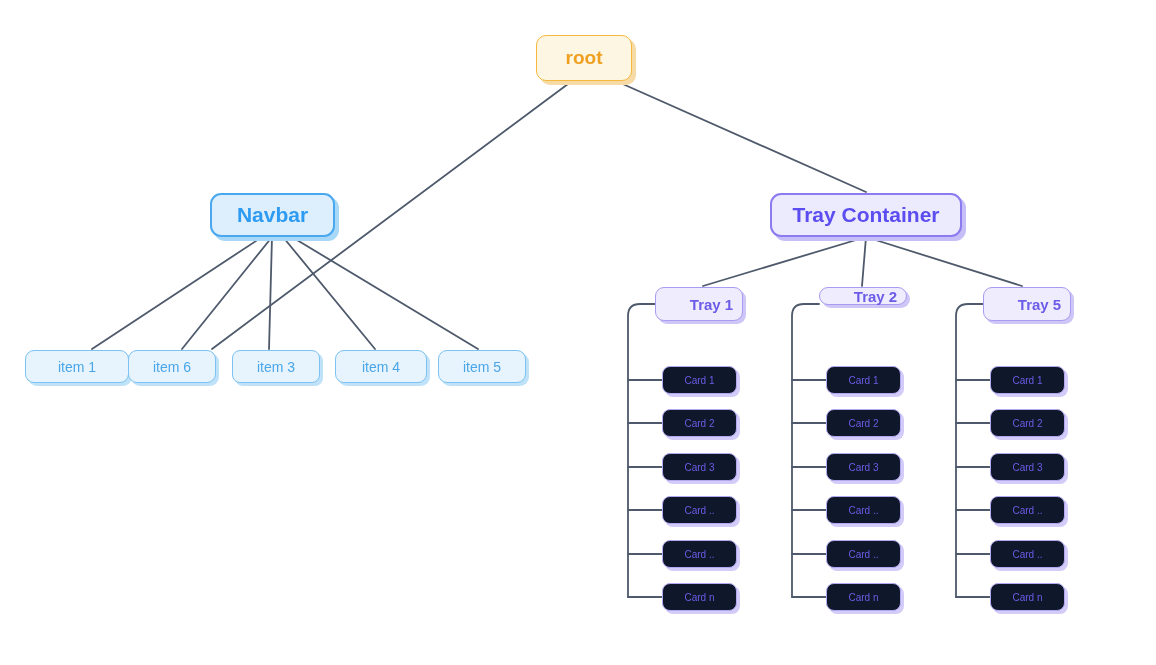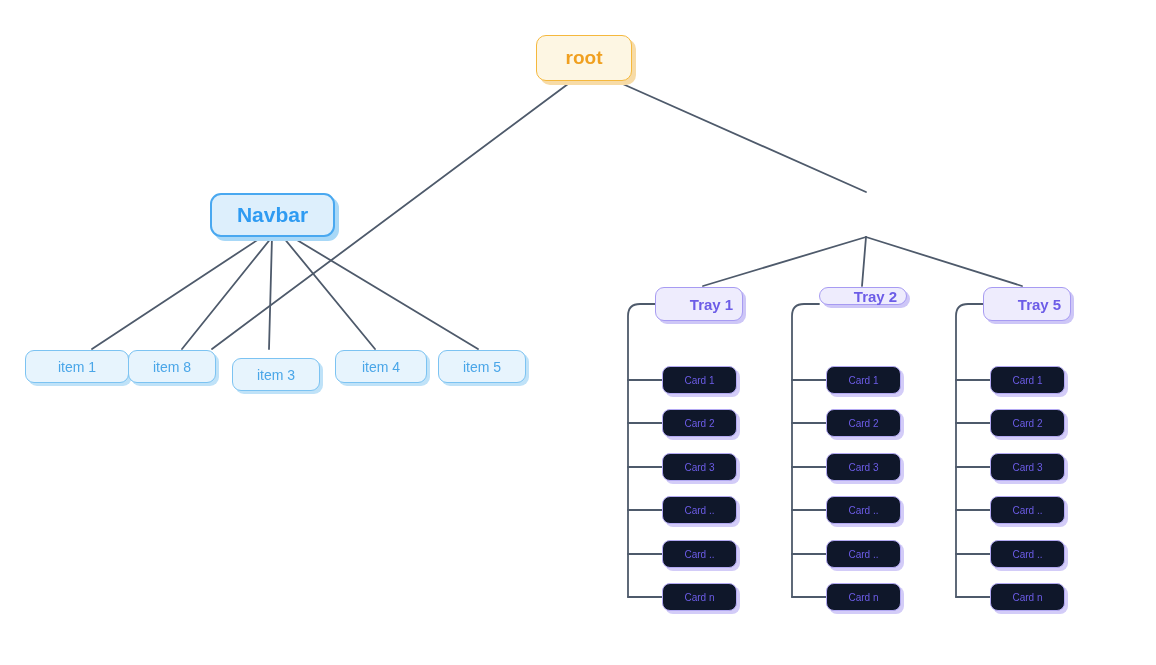--- a/index.html
+++ b/index.html
@@ -145,25 +145,26 @@
       <path d="M 956 554 L 990 554"></path>
       <path d="M 956 597 L 990 597"></path>
     </g>
   </svg>
 
   <div class="node n-root" style="left:536px; top:35px; width:96px; height:46px;">root</div>
 
   <div class="node n-blue-big" style="left:210px; top:193px; width:125px; height:44px;">Navbar</div>
 
   <div class="node n-blue-small" style="left:25px; top:350px; width:104px; height:33px;">item 1</div>
-  <div class="node n-blue-small" style="left:128px; top:350px; width:88px; height:33px;">item 8</div>
-  <div class="node n-blue-small" style="left:232px; top:358px; width:88px; height:33px;">item 3</div>
+  <div class="node n-blue-small" style="left:128px; top:350px; width:88px; height:33px;">item 6</div>
+  <div class="node n-blue-small" style="left:232px; top:350px; width:88px; height:33px;border-radius:8px;">item 3</div>
   <div class="node n-blue-small" style="left:335px; top:350px; width:92px; height:33px;">item 4</div>
   <div class="node n-blue-small" style="left:438px; top:350px; width:88px; height:33px;">item 5</div>
 
+  <div class="node n-purple-big" style="left:770px; top:193px; width:192px; height:44px;">Tray Container</div>
 
   <div class="node n-purple-mid" style="left:655px; top:287px; width:88px; height:34px;">Tray 1</div>
   <div class="node n-purple-small" style="left:662px; top:366px; width:75px; height:28px;">Card 1</div>
   <div class="node n-purple-small" style="left:662px; top:409px; width:75px; height:28px;">Card 2</div>
   <div class="node n-purple-small" style="left:662px; top:453px; width:75px; height:28px;">Card 3</div>
   <div class="node n-purple-small" style="left:662px; top:496px; width:75px; height:28px;">Card ..</div>
   <div class="node n-purple-small" style="left:662px; top:540px; width:75px; height:28px;">Card ..</div>
   <div class="node n-purple-small" style="left:662px; top:583px; width:75px; height:28px;">Card n</div>
 
   <div class="node n-purple-mid" style="left:819px; top:287px; width:88px; height:18px;">Tray 2</div>

